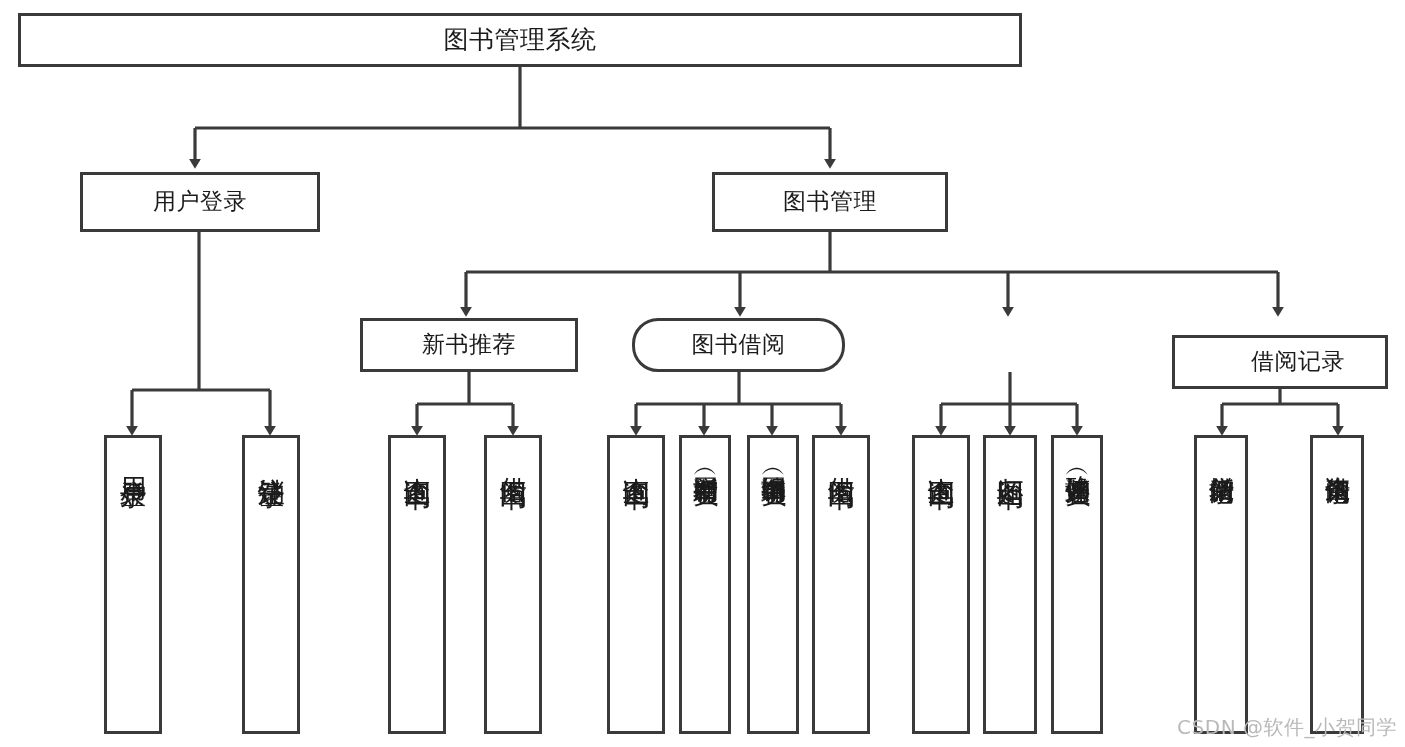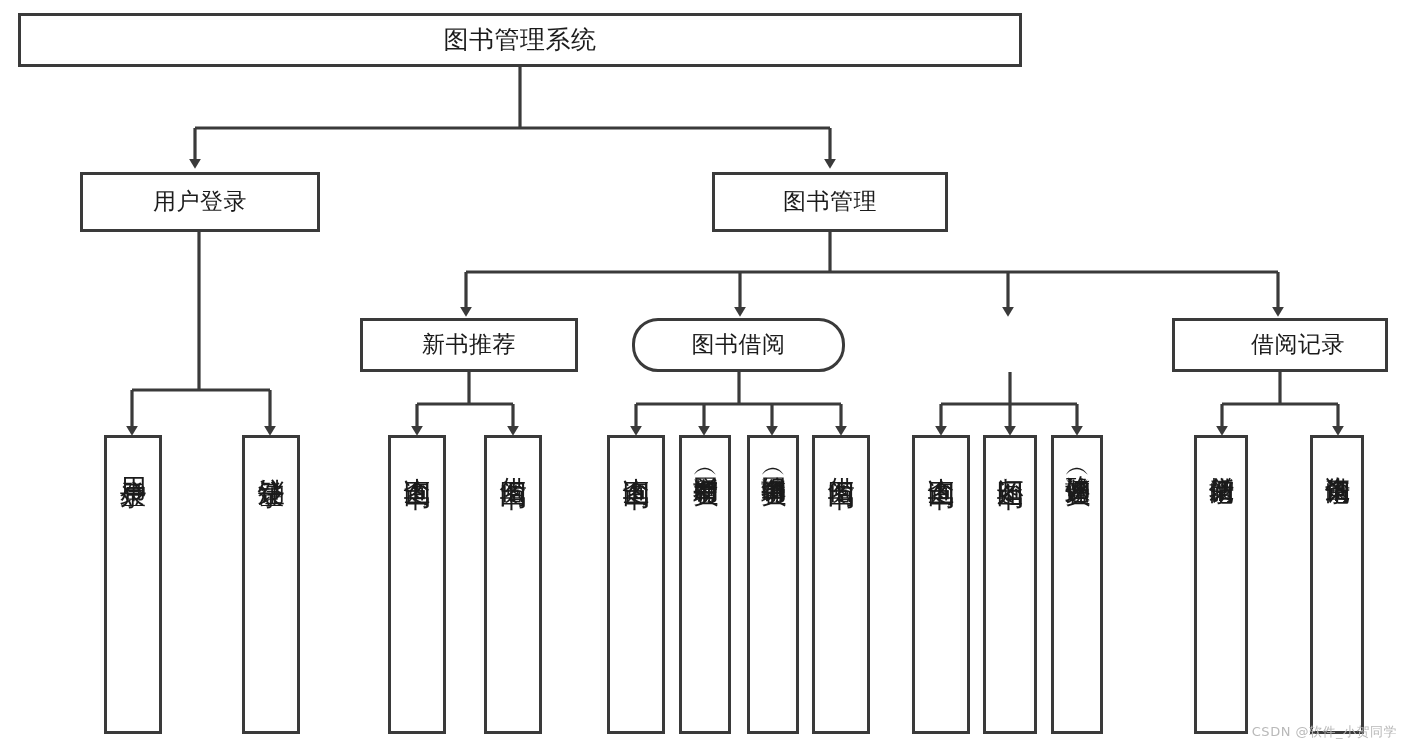--- a/index.html
+++ b/index.html
@@ -65,21 +65,21 @@
     align-self: flex-start;
   }
   .node.v.narrow .label {
     font-size: 25px;
     letter-spacing: 1px;
   }
   #watermark {
     position: absolute;
     right: 8px;
     bottom: 6px;
-    font-size: 13px;
+    font-size: 20px;
     color: #b9b9b9;
     letter-spacing: 0.5px;
     white-space: nowrap;
   }
 </style>
 </head>
 <body>
 
 <div id="diagram-root">
 
@@ -143,21 +143,21 @@
   <div class="node h" style="left:360px; top:318px; width:218px; height:54px;">
     <span class="label">新书推荐</span>
   </div>
 
   <div class="node h" style="left:712px; top:172px; width:236px; height:60px;">
     <span class="label">图书管理</span>
   </div>
   <div class="node h" style="left:632px; top:318px; width:213px; height:54px;border-radius:26px;">
     <span class="label">图书借阅</span>
   </div>
-  <div class="node h" style="left:1172px; top:318px; width:216px; height:54px;padding-left:36px;">
+  <div class="node h" style="left:1172px; top:335px; width:216px; height:54px;padding-left:36px;">
     <span class="label">借阅记录</span>
   </div>
 
   <div class="node v" style="left:104px; top:435px; width:58px; height:299px;">
     <span class="label">用户登录</span>
   </div>
   <div class="node v" style="left:242px; top:435px; width:58px; height:299px;">
     <span class="label">注销登录</span>
   </div>
 

